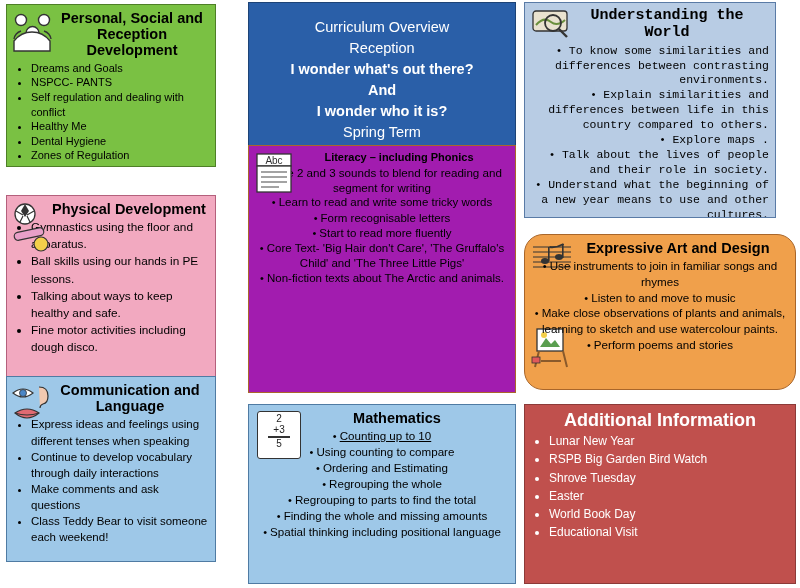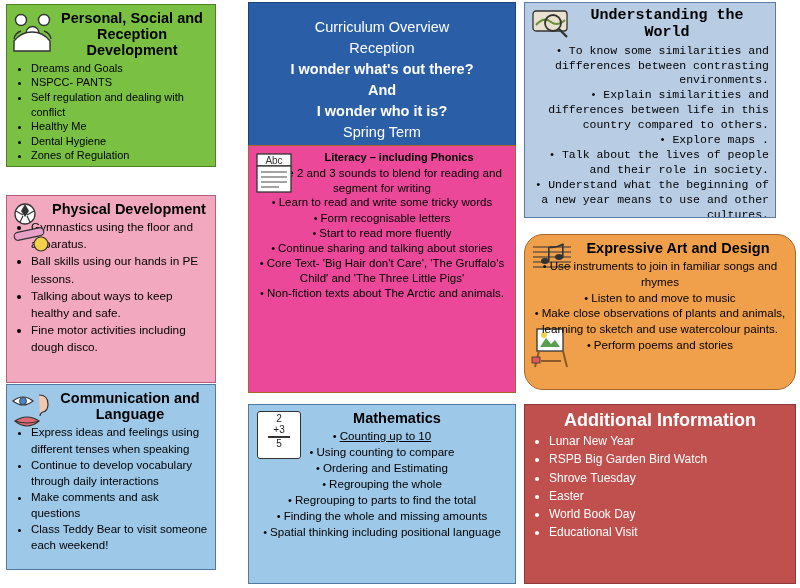--- a/index.html
+++ b/index.html
@@ -103,37 +103,37 @@
   #physical {
     left: 6px; top: 195px; width: 210px; height: 188px;
     background: #f2a9c0;
     border-color: #b4607c;
   }
   #physical .title { padding-left: 36px; }
   #physical ul li { font-size: 11.8px; line-height: 1.45; }
 
   #literacy {
     left: 248px; top: 145px; width: 268px; height: 248px;
-    background: #ec4899;
+    background: #a21caf;
     border-color: #a9662a;
   }
   #literacy .title { padding-left: 34px; font-size: 11px; }
   #literacy ul.centered li { font-size: 11.5px; line-height: 1.32; }
 
   #ead {
     left: 524px; top: 234px; width: 272px; height: 156px;
     background: #f0a04b;
     border-color: #a9662a;
     border-radius: 19px;
   }
   #ead .title { padding-left: 36px; font-size: 14.5px; }
   #ead ul.centered li { font-size: 11.6px; line-height: 1.34; }
 
   #cl {
-    left: 6px; top: 384px; width: 210px; height: 186px;
+    left: 6px; top: 376px; width: 210px; height: 186px;
     background: #9ec8e8;
     border-color: #4f7ba3;
   }
   #cl .title { padding-left: 38px; }
   #cl ul li { font-size: 11.5px; line-height: 1.4; }
 
   #maths {
     left: 248px; top: 404px; width: 268px; height: 180px;
     background: #9ec8e8;
     border-color: #4f7ba3;
@@ -262,21 +262,20 @@
         <line x1="6" y1="30" x2="32" y2="30" stroke="#666" stroke-width="1.2"></line>
         <line x1="6" y1="35" x2="24" y2="35" stroke="#666" stroke-width="1.2"></line>
       </svg>
     </div>
     <div class="title">Literacy – including Phonics</div>
     <div class="subtext">phase 2 and 3 sounds to blend for reading and segment for writing</div>
     <ul class="centered">
       <li><span class="bullet">• </span><span>Learn to read and write some tricky words</span></li>
       <li><span class="bullet">• </span><span>Form recognisable letters</span></li>
       <li><span class="bullet">• </span><span>Start to read more fluently</span></li>
-      <li><span class="bullet">• </span><span>Continue sharing and talking about stories</span></li>
       <li><span class="bullet">• </span><span>Core Text- 'Big Hair don't Care', 'The Gruffalo's Child' and 'The Three Little Pigs'</span></li>
       <li><span class="bullet">• </span><span>Non-fiction texts about The Arctic and animals.</span></li>
     </ul>
   </div>
 
   <div class="card" id="ead">
     <div class="icon" style="left:6px;top:6px;">
       <svg width="42" height="32" viewBox="0 0 42 32">
         <line x1="2" y1="6" x2="40" y2="6" stroke="#333" stroke-width="1"></line>
         <line x1="2" y1="11" x2="40" y2="11" stroke="#333" stroke-width="1"></line>

